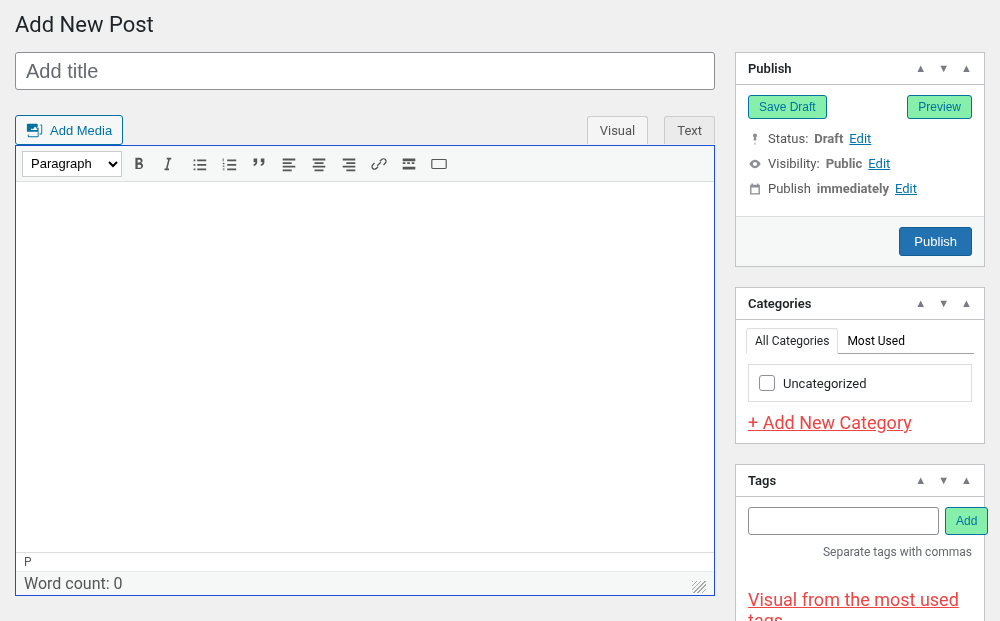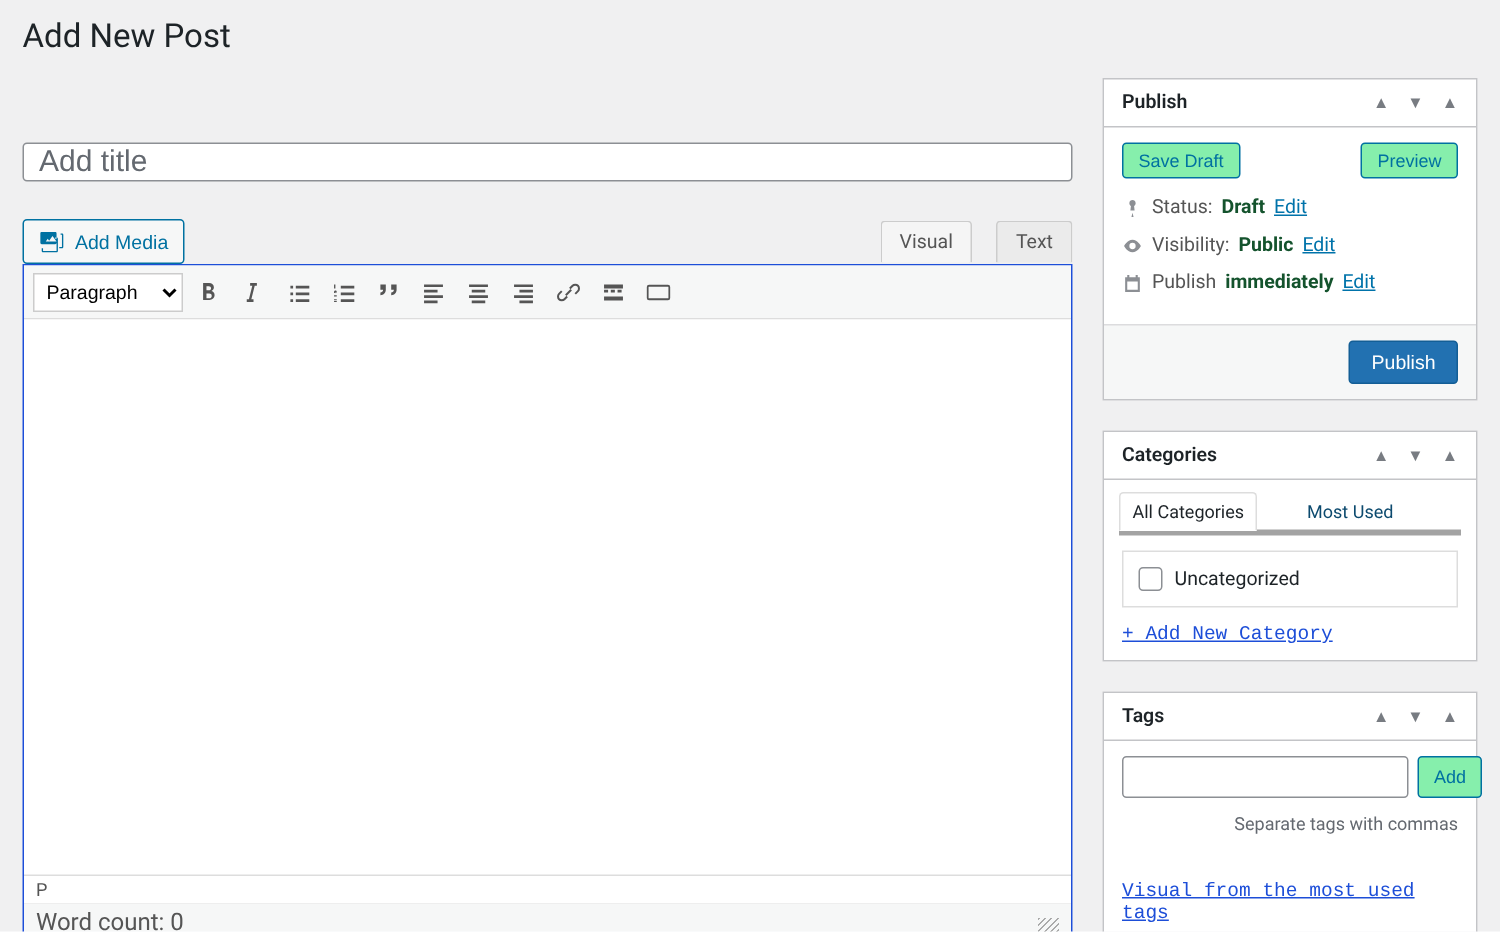--- a/index.html
+++ b/index.html
@@ -10,22 +10,22 @@
       font-size: 13px;
       width: 1000px;
       height: 621px;
       padding: 12px 15px;
     }
     h1 { font-size: 22px; font-weight: 400; margin-bottom: 15px; }
     .layout { display: flex; gap: 20px; }
     .main-col { flex: 1; }
     .side-col { width: 250px; }
     .title-input {
-      width: 100%; height: 26px; font-size: 20px; padding: 3px 10px;
-      border: 1px solid #8c8f94; border-radius: 3px; background: #fff; margin-top: 43px;
+      width: 100%; height: 38px; font-size: 20px; padding: 3px 10px;
+      border: 1px solid #8c8f94; border-radius: 3px; background: #fff;
     }
     .title-input::placeholder { color: #646970; }
     .media-row { margin-top: 25px; display: flex; align-items: center; justify-content: space-between; }
     .add-media-btn {
       display: inline-flex; align-items: center; gap: 6px;
       padding: 5px 10px; border: 1px solid #0071a1; border-radius: 3px;
       background: #f6f7f7; color: #0071a1; font-size: 13px; cursor: pointer;
     }
     .tabs { display: flex; }
     .tab {
@@ -73,48 +73,48 @@
     .handle-actions { display: flex; gap: 12px; color: #787c82; }
     .handle-actions span { cursor: pointer; font-size: 11px; }
     .postbox-inner { padding: 10px 12px; }
     .publish-actions-top { display: flex; justify-content: space-between; margin-bottom: 12px; }
     .btn-secondary {
       padding: 4px 10px; border: 1px solid #0071a1; border-radius: 3px;
       background: #86efac; color: #0071a1; font-size: 12px; cursor: pointer;
     }
     .misc-item { display: flex; align-items: center; gap: 6px; margin-bottom: 10px; font-size: 13px; color: #555; }
     .misc-item svg { width: 14px; height: 14px; fill: #8c8f94; flex-shrink: 0; }
-    .misc-item b { color: #14532d; }
+    .misc-item b { color: #737373; }
     .misc-item a { color: #0073aa; text-decoration: underline; }
     .publish-footer {
       background: #f6f7f7; border-top: 1px solid #dcdcde; padding: 10px 12px;
       display: flex; justify-content: flex-end;
     }
     .btn-primary {
       padding: 6px 14px; border: 1px solid #135e96; border-radius: 3px;
       background: #2271b1; color: #fff; font-size: 13px; cursor: pointer;
     }
-    .cat-tabs { display: flex; border-bottom: 4px solid #a3a3a3; margin: -2px -2px 10px; gap: 24px; }
+    .cat-tabs { display: flex; border-bottom: 1px solid #a3a3a3; margin: -2px -2px 10px; }
     .cat-tab {
-      padding: 5px 8px; font-size: 12px; cursor: pointer; color: #0c4a6e;
+      padding: 5px 8px; font-size: 12px; cursor: pointer; color: #000000;
       border: 1px solid transparent; border-bottom: none;
     }
     .cat-tab.active {
       color: #1d2327; border: 1px solid #ddd; border-bottom: 1px solid #fff;
       background: #fff; margin-bottom: -1px; border-radius: 3px 3px 0 0;
     }
     .cat-list {
       border: 1px solid #ddd; padding: 10px; margin-bottom: 10px;
     }
     .cat-list label { display: flex; align-items: flex-end; gap: 8px; font-size: 13px; }
     .cat-list input[type=checkbox] {
       width: 16px; height: 16px; border: 1px solid #8c8f94; border-radius: 3px;
       appearance: none; cursor: pointer;
     }
-    .link-action { color: #1d4ed8; text-decoration: underline; font-size: 13px; font-family: Liberation Mono, monospace; }
+    .link-action { color: #ef4444; text-decoration: underline; font-size: 18px; }
     .tag-row { display: flex; gap: 6px; margin-bottom: 10px; }
     .tag-input { flex: 1; height: 28px; border: 1px solid #8c8f94; border-radius: 3px; padding: 0 6px; }
     .hint { color: #646970; font-size: 12px; margin-bottom: 30px; text-align: right; }
   </style>
 </head>
 <body>
 
 <h1>Add New Post</h1>
 
 <div class="layout">

